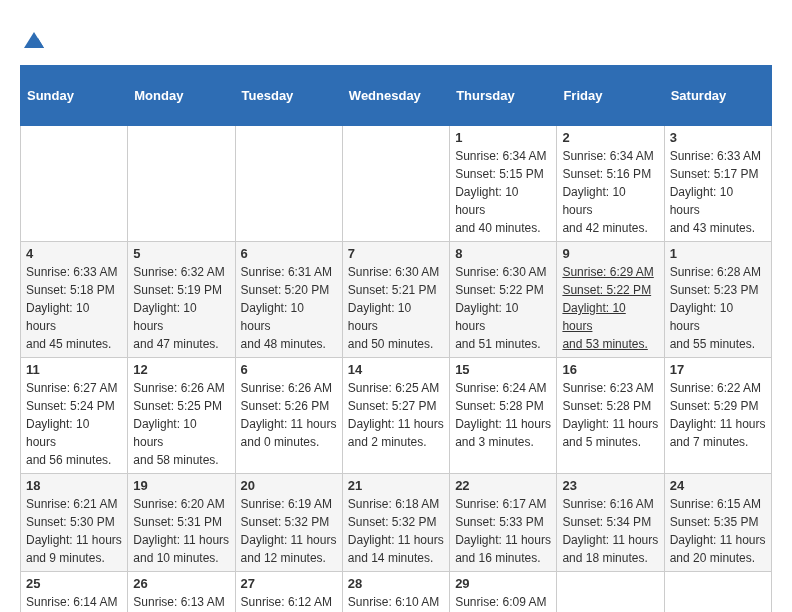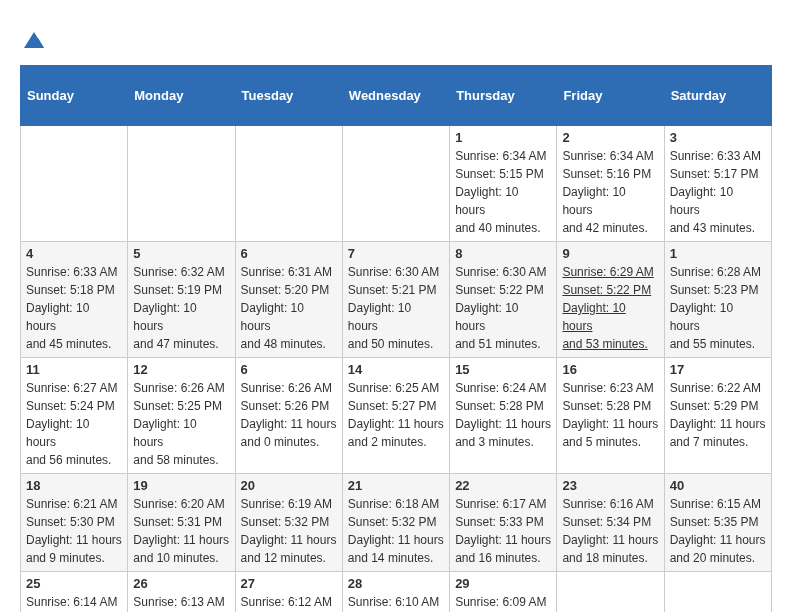--- a/index.html
+++ b/index.html
@@ -289,21 +289,21 @@
 and 16 minutes.</div>
         </td>
         <td>
           <div class="cell-date">23</div>
           <div class="cell-info" style="white-space: pre-line;">Sunrise: 6:16 AM
 Sunset: 5:34 PM
 Daylight: 11 hours
 and 18 minutes.</div>
         </td>
         <td>
-          <div class="cell-date">40</div>
+          <div class="cell-date">24</div>
           <div class="cell-info" style="white-space: pre-line;">Sunrise: 6:15 AM
 Sunset: 5:35 PM
 Daylight: 11 hours
 and 20 minutes.</div>
         </td>
       </tr>
       <tr>
         <td>
           <div class="cell-date">25</div>
           <div class="cell-info" style="white-space: pre-line;">Sunrise: 6:14 AM

